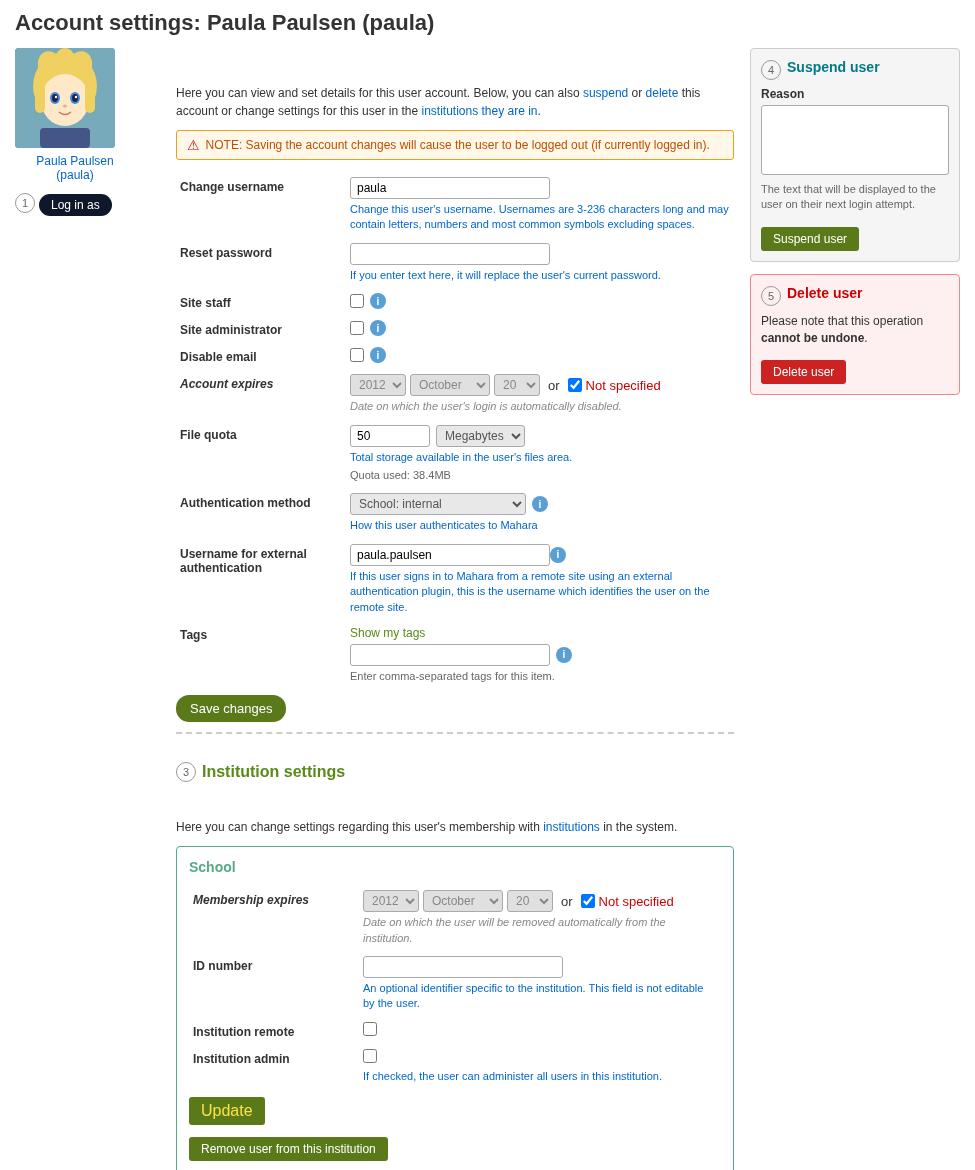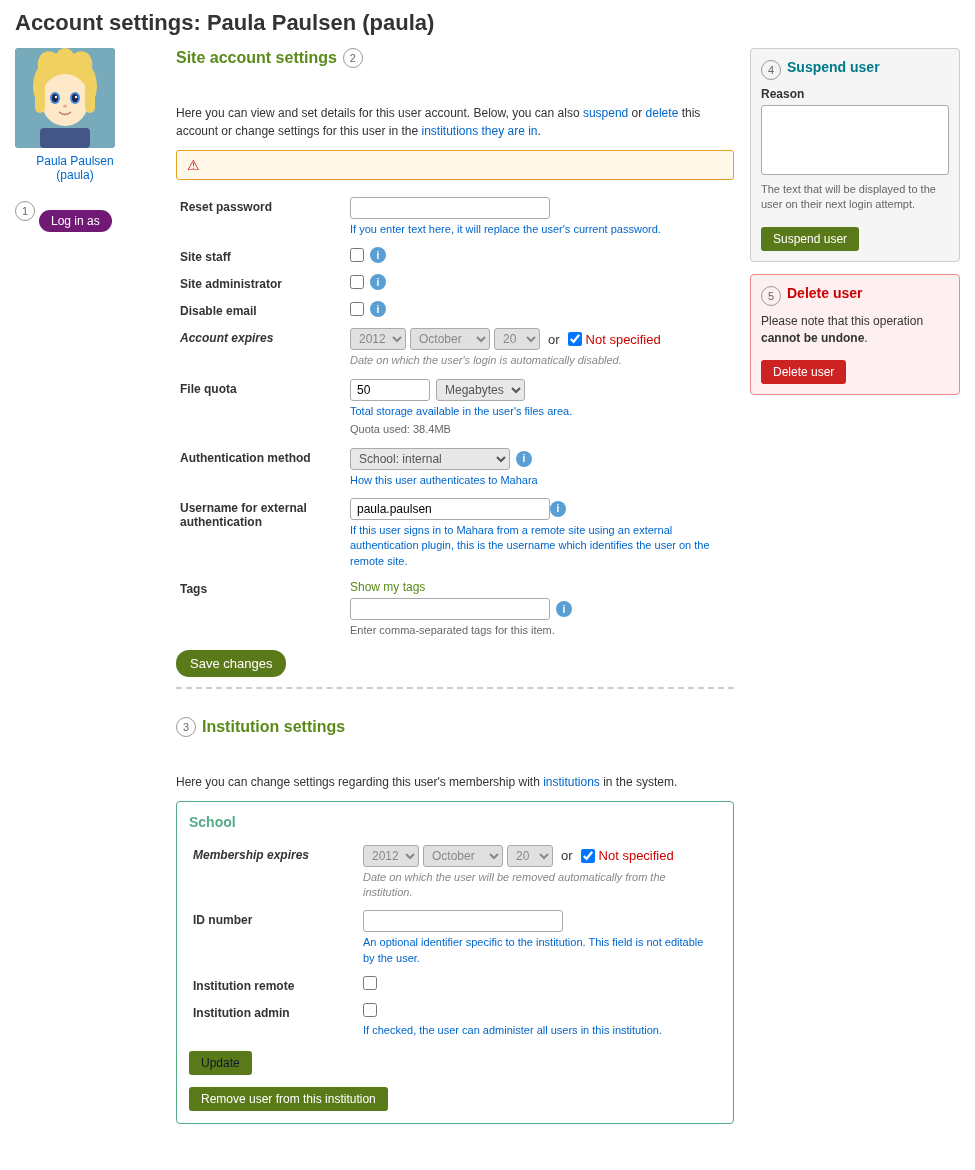--- a/index.html
+++ b/index.html
@@ -7,21 +7,21 @@
     h1 { font-size: 22px; font-weight: bold; color: #333; margin-bottom: 12px; }
     .page-layout { display: flex; gap: 16px; }
     .left-sidebar { width: 145px; flex-shrink: 0; }
     .main-content { flex: 1; }
     .right-panel { width: 210px; flex-shrink: 0; }
 
     
     .avatar-box { width: 120px; text-align: center; }
     .avatar-img { width: 100px; height: 100px; background: #4a6fa5; border-radius: 4px; overflow: hidden; display: flex; align-items: center; justify-content: center; margin-bottom: 6px; }
     .avatar-name { color: #0066cc; font-size: 12px; text-align: center; }
-    .login-as-btn { margin-top: 20px; background: #701a75; color: #fff; border: none; border-radius: 12px; padding: 4px 12px; cursor: pointer; font-size: 12px; display: flex; align-items: center; gap: 4px; }
+    .login-as-btn { margin-top: 4px; background: #0f172a; color: #fff; border: none; border-radius: 12px; padding: 4px 12px; cursor: pointer; font-size: 12px; display: flex; align-items: center; gap: 4px; }
     .circle-num { display: inline-flex; align-items: center; justify-content: center; width: 20px; height: 20px; border-radius: 50%; border: 1px solid #999; font-size: 11px; color: #666; flex-shrink: 0; }
 
     
     .section-header { display: flex; align-items: center; gap: 6px; margin-bottom: 8px; }
     .section-header h2 { font-size: 16px; color: #5a8a1a; font-weight: bold; }
     .section-desc { font-size: 12px; color: #333; margin-bottom: 10px; line-height: 1.5; margin-top: 36px; }
     .section-desc a { color: #0066cc; }
 
     
     .warning-box { background: #fff8e8; border: 1px solid #e8a020; border-radius: 3px; padding: 6px 10px; margin-bottom: 12px; font-size: 12px; color: #c05000; display: flex; align-items: center; gap: 6px; }
@@ -55,21 +55,21 @@
     .right-section p { font-size: 12px; color: #333; margin-bottom: 8px; line-height: 1.4; }
     .reason-label { font-size: 12px; font-weight: bold; margin-bottom: 4px; }
     textarea { width: 100%; height: 70px; border: 1px solid #aaa; border-radius: 3px; font-size: 12px; padding: 4px; resize: none; }
     .suspend-btn { background: #5a7a1a; color: #fff; border: none; border-radius: 3px; padding: 5px 12px; font-size: 12px; cursor: pointer; margin-top: 6px; }
     .delete-btn { background: #cc2222; color: #fff; border: none; border-radius: 3px; padding: 5px 12px; font-size: 12px; cursor: pointer; margin-top: 6px; }
 
     
     .institution-section { border-top: 2px dashed #ccc; padding-top: 14px; margin-top: 10px; }
     .institution-box { border: 1px solid #5a8; border-radius: 4px; padding: 12px; margin-top: 10px; }
     .institution-box-title { color: #5a8; font-weight: bold; font-size: 14px; margin-bottom: 10px; }
-    .update-btn { background: #5a7a1a; color: #0f172a; border: none; border-radius: 3px; padding: 5px 12px; font-size: 12px; cursor: pointer; }
+    .update-btn { background: #5a7a1a; color: #fde047; border: none; border-radius: 3px; padding: 5px 12px; font-size: 16px; cursor: pointer; }
     .remove-btn { background: #5a7a1a; color: #fff; border: none; border-radius: 3px; padding: 5px 12px; font-size: 12px; cursor: pointer; margin-top: 6px; }
 
     
     .expires-row { display: flex; align-items: center; gap: 4px; }
     .expires-row select { width: 56px; }
     .or-text { margin: 0 4px; }
 
     
     .avatar-face { width: 100px; height: 100px; }
     .checkbox-row { display: flex; align-items: center; gap: 6px; }
@@ -119,39 +119,43 @@
       </div>
       <div style="margin-top:8px; display:flex; align-items:center; gap:4px;">
         <span class="circle-num">1</span>
         <button class="login-as-btn">Log in as</button>
       </div>
     </div>
   </div>
 
   <div class="main-content">
     
-    <div class="section-header">
-      <h2>Site account settings</h2>
-      <span class="circle-num">2</span>
-    </div>
 
     <p class="section-desc">
       Here you can view and set details for this user account. Below, you can also
       <a>suspend</a> or
       <a>delete</a>
       this account or change settings for this user in the
       <a>institutions they are in</a>.
     </p>
 
     <div class="warning-box">
       <span class="warning-icon">⚠</span>
+      <span>NOTE: Saving the account changes will cause the user to be logged out (if currently logged in).</span>
     </div>
 
     <table class="form-table">
       <tbody>
+          <tr>
+        <td>Change username</td>
+        <td>
+          <input type="text" style="width: 200px;" value="paula">
+          <div class="form-desc">Change this user's username. Usernames are 3-236 characters long and may contain letters, numbers and most common symbols excluding spaces.</div>
+        </td>
+      </tr>
       <tr>
         <td>Reset password</td>
         <td>
           <input type="password" style="width: 200px;">
           <div class="form-desc">If you enter text here, it will replace the user's current password.</div>
         </td>
       </tr>
       <tr>
         <td>Site staff</td>
         <td>
@@ -211,21 +215,21 @@
             </select>
           </div>
           <div class="form-desc">Total storage available in the user's files area.</div>
           <div class="form-desc gray">Quota used: 38.4MB</div>
         </td>
       </tr>
       <tr>
         <td>Authentication method</td>
         <td>
           <div style="display:flex; align-items:center; gap:6px;">
-            <select style="width:160px;">
+            <select style="width:176px;">
               <option>School: internal</option>
             </select>
             <span class="info-icon">i</span>
           </div>
           <div class="form-desc">How this user authenticates to Mahara</div>
         </td>
       </tr>
       <tr>
         <td>Username for external authentication</td>
         <td>

